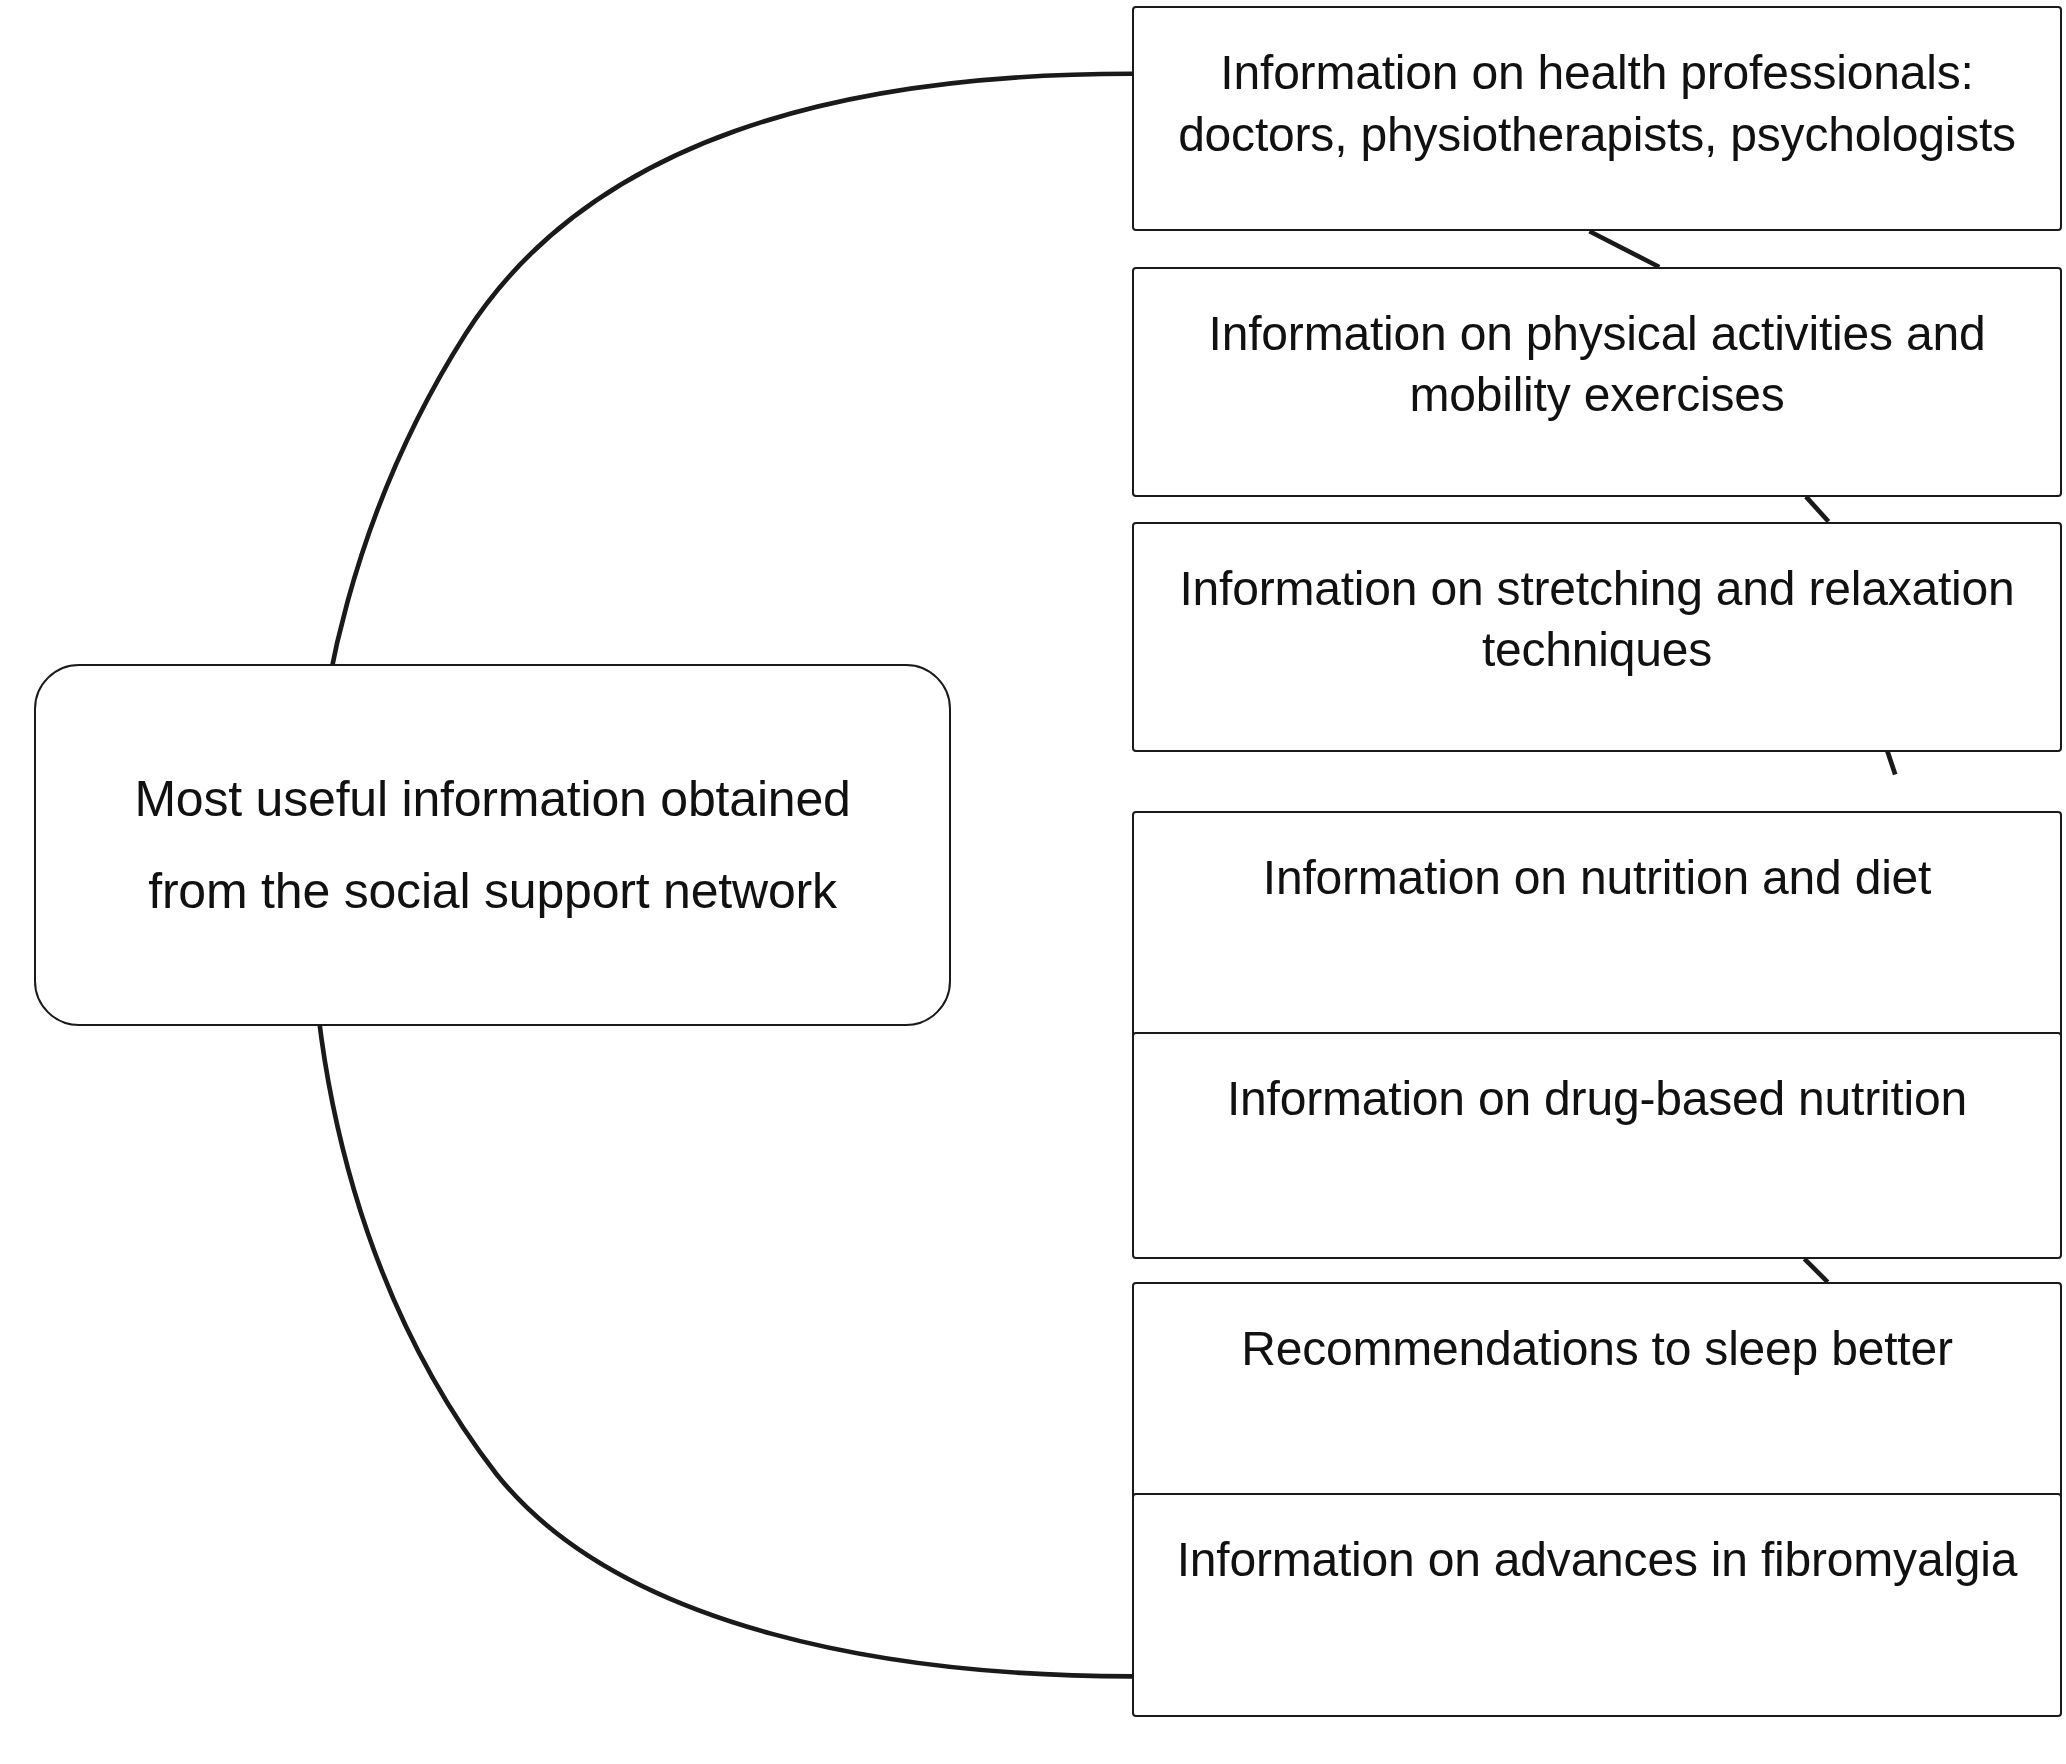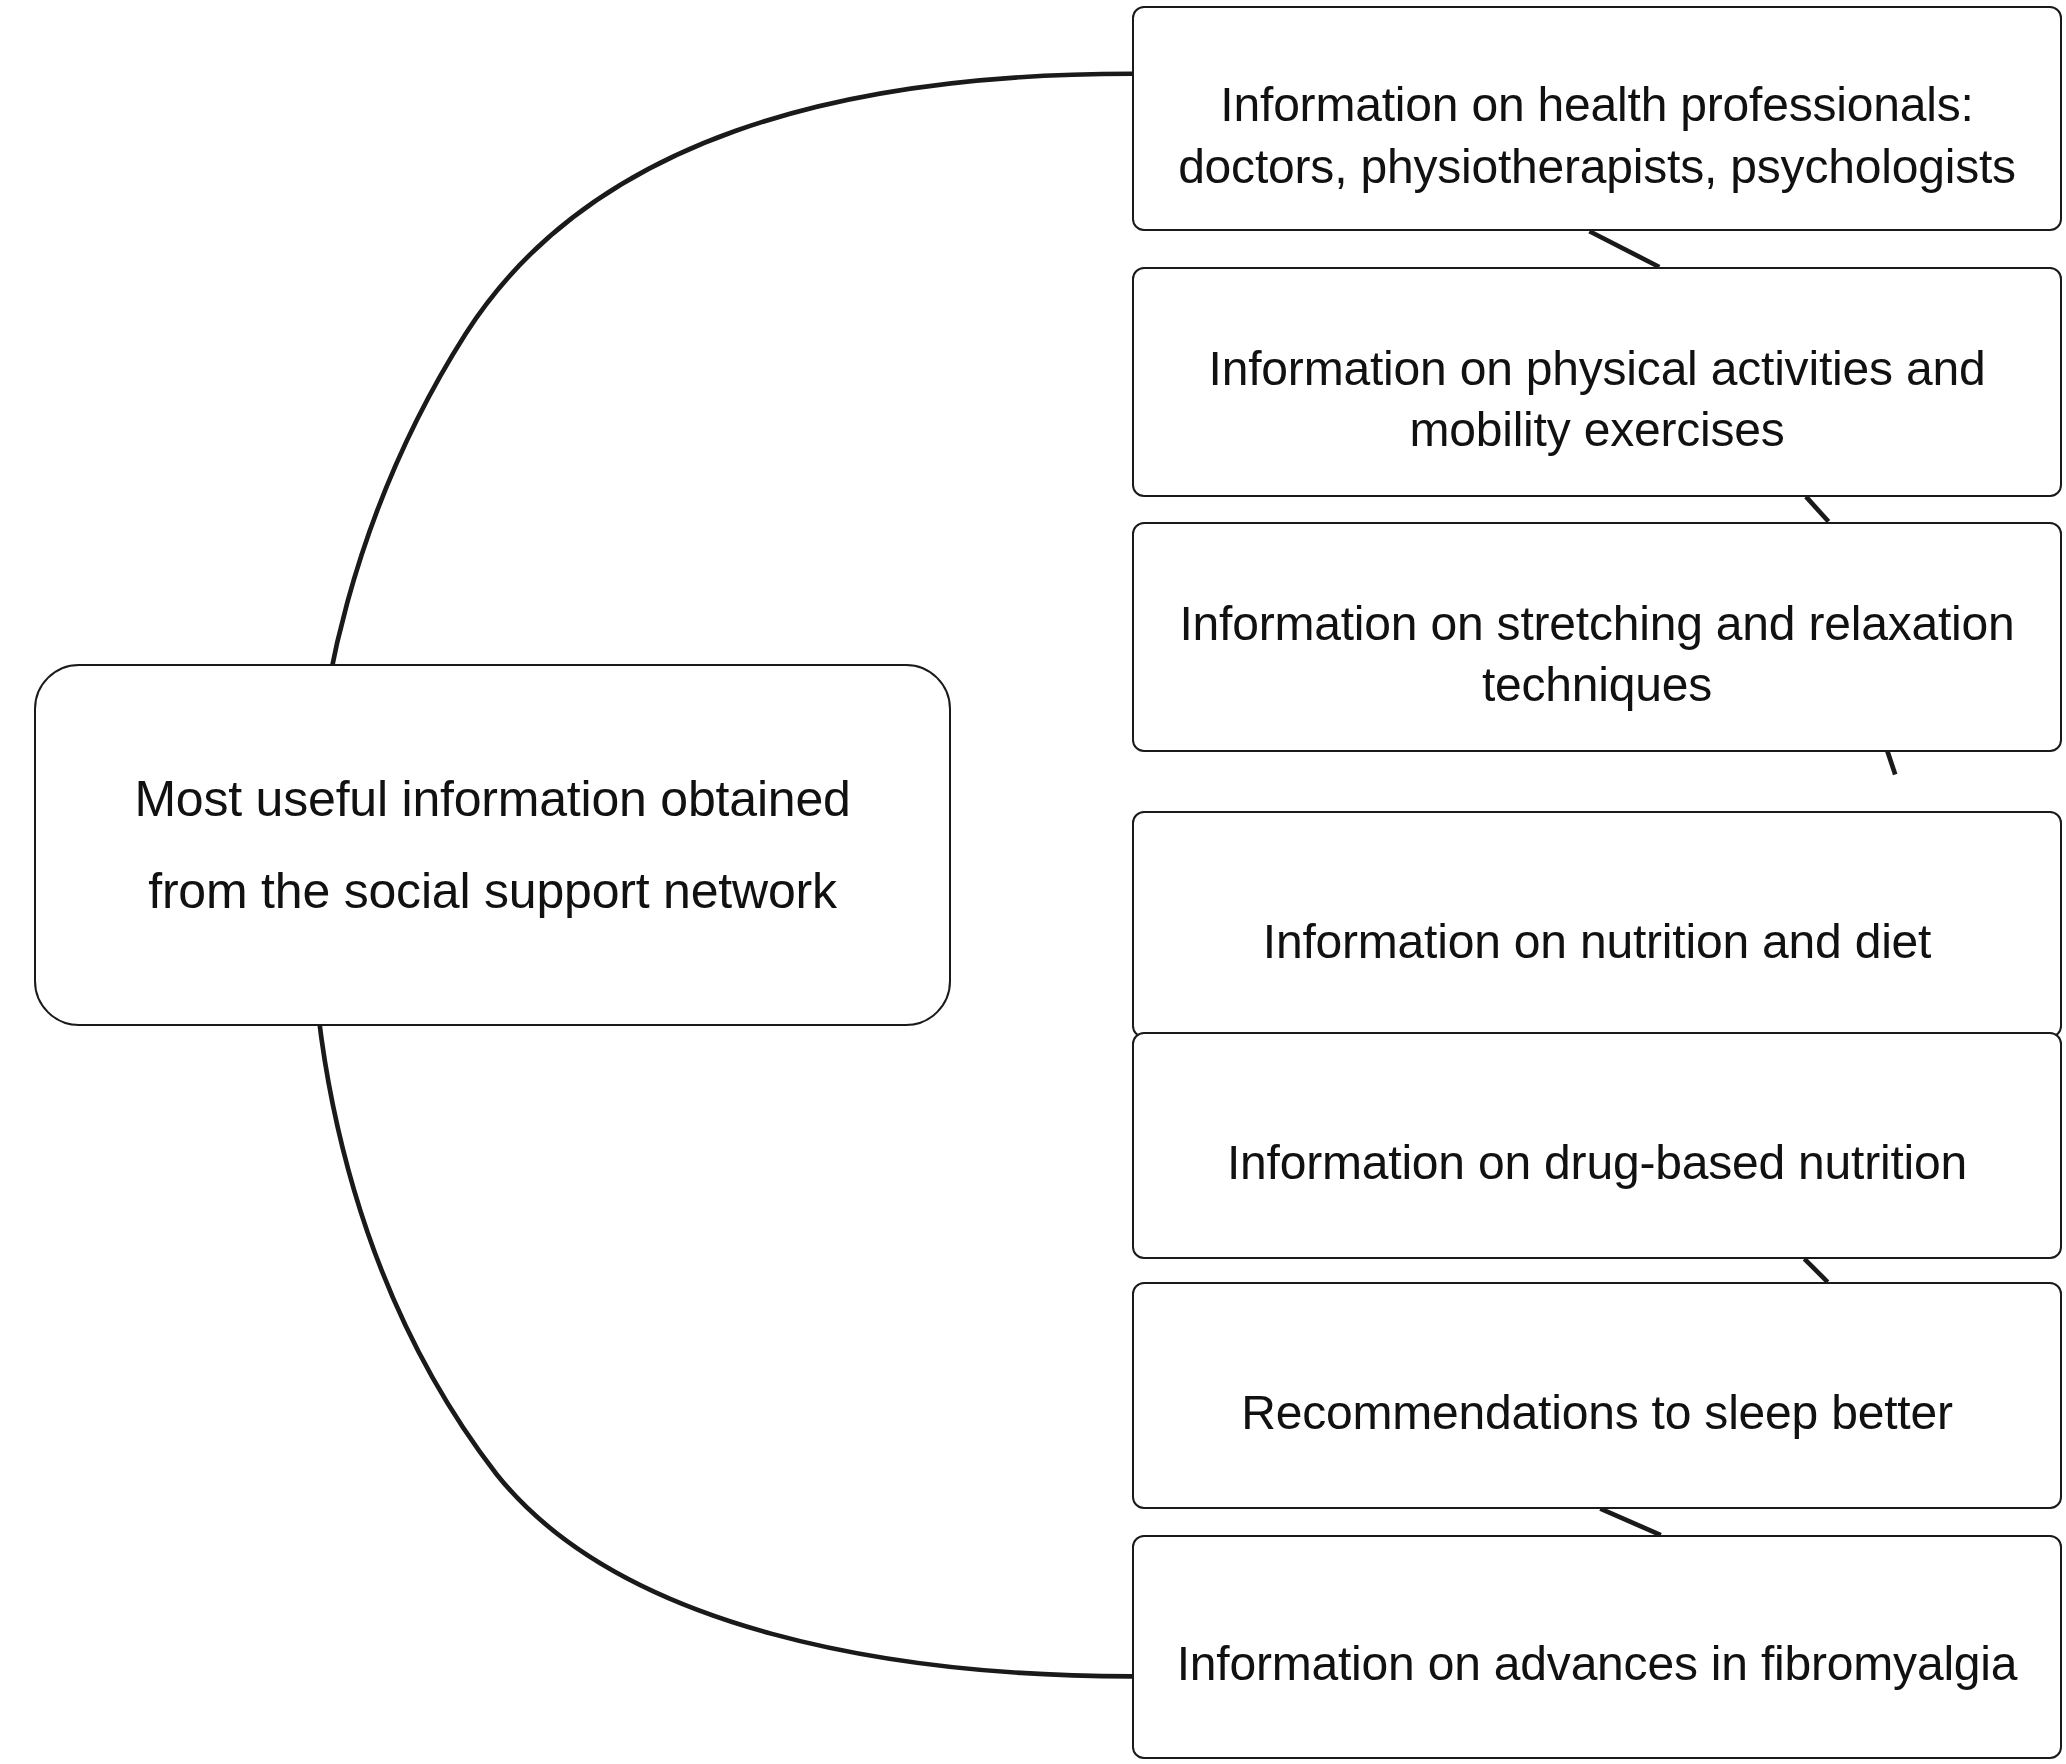--- a/index.html
+++ b/index.html
@@ -21,23 +21,23 @@
     top: 0;
     width: 2066px;
     height: 1764px;
     pointer-events: none;
   }
   .node {
     position: absolute;
     box-sizing: border-box;
     background: #ffffff;
     border: 2.3px solid #1a1a1a;
-    border-radius: 12px;
+    border-radius: 4px;
     display: flex;
-    align-items: center;
+    align-items: flex-start;
     justify-content: center;
     text-align: center;
     color: #000000;
     z-index: 3;
   }
   .node-label {
     display: block;
     width: 100%;
     font-size: 48px;
     line-height: 1.28;
@@ -66,21 +66,21 @@
   }
   .branch-node .node-label {
     padding: 34px 26px 0 26px;
   }
   #branch-0 { top: 6.2px;    height: 225px; }
   #branch-1 { top: 267px;  height: 230px; }
   #branch-2 { top: 522px;  height: 230px; }
   #branch-3 { top: 775px;  height: 227px; margin-top: 36px; }
   #branch-4 { top: 1032px; height: 227px; }
   #branch-5 { top: 1282px; height: 227px; }
-  #branch-6 { top: 1535px; height: 224px; }
+  #branch-6 { top: 1493px; height: 224px; }
 </style>
 </head>
 <body>
 
 <div id="canvas">
 
   <svg id="arc-layer" viewBox="0 0 2662 2273" width="2066" height="1764" xmlns="http://www.w3.org/2000/svg">
 
     <path d="M 1458 95
              C 1080 95, 760 180, 600 430

